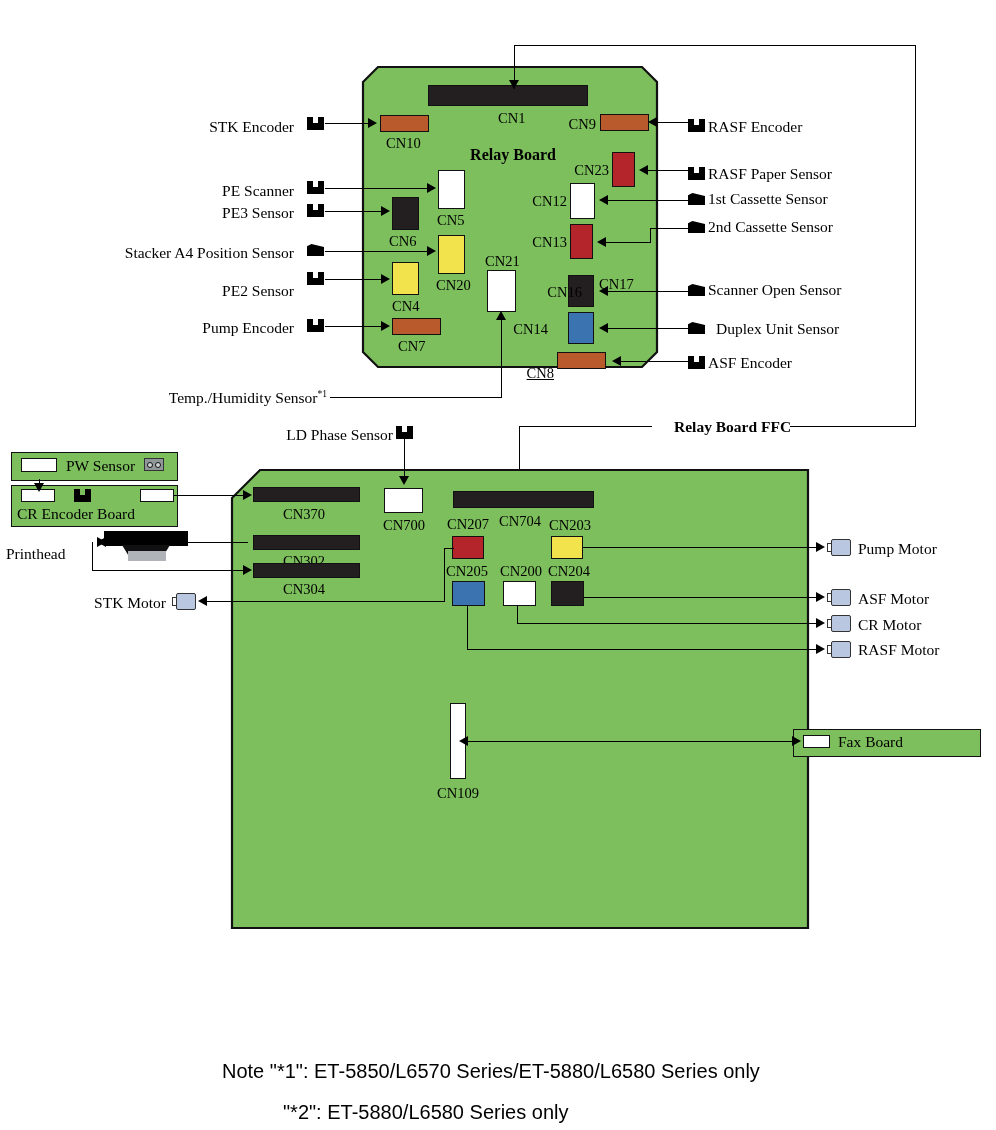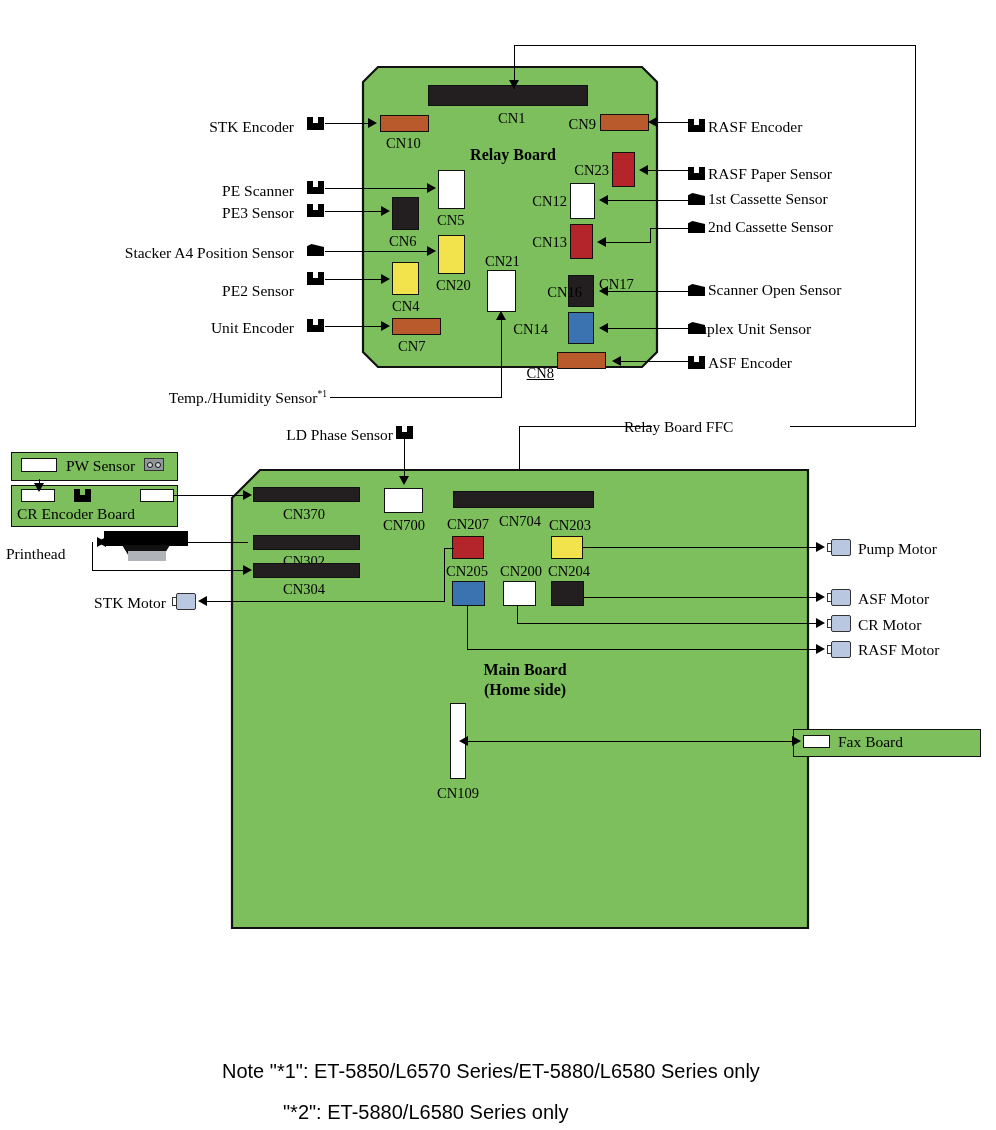--- a/index.html
+++ b/index.html
@@ -171,21 +171,21 @@
 
   <div class="lbl r" style="left:294px;top:274px;margin-top:9px;">PE2 Sensor</div>
   <div class="ico-pi" style="left:307px;top:272px;">
     <i class="lp"></i>
       <i class="rp"></i>
       <i class="base"></i>
     </div>
   <div class="wh" style="left:325px;top:279px;width:57px;"></div>
   <div class="ar ar-r" style="left:381px;top:274px;"></div>
 
-  <div class="lbl r" style="left:294px;top:320px;">Unit Encoder</div>
+  <div class="lbl r" style="left:294px;top:320px;">Pump Encoder</div>
   <div class="ico-pi" style="left:307px;top:319px;">
     <i class="lp"></i>
       <i class="rp"></i>
       <i class="base"></i>
     </div>
   <div class="wh" style="left:325px;top:326px;width:57px;"></div>
   <div class="ar ar-r" style="left:381px;top:321px;"></div>
 
   <div class="ico-pi" style="left:688px;top:119px;">
     <i class="lp"></i>
@@ -216,21 +216,21 @@
   <div class="wv" style="left:650px;top:228px;height:15px;"></div>
   <div class="wh" style="left:604px;top:242px;width:47px;"></div>
   <div class="ar ar-l" style="left:597px;top:237px;"></div>
 
   <div class="ico-lv" style="left:688px;top:284px;"></div>
   <div class="lbl" style="left:708px;top:282px;">Scanner Open Sensor</div>
   <div class="wh" style="left:606px;top:291px;width:84px;"></div>
   <div class="ar ar-l" style="left:599px;top:286px;"></div>
 
   <div class="ico-lv" style="left:688px;top:322px;"></div>
-  <div class="lbl" style="left:688px;top:321px;">Duplex Unit Sensor</div>
+  <div class="lbl" style="left:716px;top:321px;">Duplex Unit Sensor</div>
   <div class="wh" style="left:606px;top:328px;width:84px;"></div>
   <div class="ar ar-l" style="left:599px;top:323px;"></div>
 
   <div class="ico-pi" style="left:688px;top:356px;">
     <i class="lp"></i>
       <i class="rp"></i>
       <i class="base"></i>
     </div>
   <div class="lbl" style="left:708px;top:355px;">ASF Encoder</div>
   <div class="wh" style="left:619px;top:361px;width:71px;"></div>
@@ -239,33 +239,29 @@
   <div class="lbl r" style="left:327px;top:390px;"><span>Temp./Humidity Sensor</span><span class="sup">*1</span></div>
   <div class="wh" style="left:330px;top:397px;width:172px;"></div>
   <div class="wv" style="left:501px;top:320px;height:78px;"></div>
   <div class="ar ar-u" style="left:496px;top:311px;"></div>
 
   <div class="wv" style="left:514px;top:45px;height:44px;"></div>
   <div class="ar ar-d" style="left:509px;top:80px;"></div>
   <div class="wh" style="left:514px;top:45px;width:402px;"></div>
   <div class="wv" style="left:915px;top:45px;height:381px;"></div>
   <div class="wh" style="left:790px;top:426px;width:126px;"></div>
-  <div class="lbl" style="left:624px;top:419px;">Relay Board FFC</div>
+  <div class="lbl" style="left:674px;top:419px;font-weight:bold;">Relay Board FFC</div>
   <div class="wh" style="left:519px;top:426px;width:133px;"></div>
   <div class="wv" style="left:519px;top:426px;height:60px;"></div>
   <div class="ar ar-d" style="left:514px;top:479px;"></div>
 
   <svg class="abs" style="left:229px;top:467px;" width="582" height="464">
     <polygon points="3,31 31,3 579,3 579,461 3,461" fill="#7cbf5c" stroke="#111" stroke-width="2.2"></polygon>
   </svg>
 
-  <div class="boardname" style="left:435px;top:660px;width:180px;">
-    <span>Main Board</span><br>
-    <span>(Home side)</span>
-  </div>
 
   <div class="conn c-black" style="left:253px;top:487px;width:107px;height:15px;"></div>
   <div class="cnlbl" style="left:283px;top:507px;">CN370</div>
 
   <div class="conn c-black" style="left:253px;top:535px;width:107px;height:15px;"></div>
   <div class="cnlbl" style="left:283px;top:554px;">CN302</div>
 
   <div class="conn c-black" style="left:253px;top:563px;width:107px;height:15px;"></div>
   <div class="cnlbl" style="left:283px;top:582px;">CN304</div>
 

